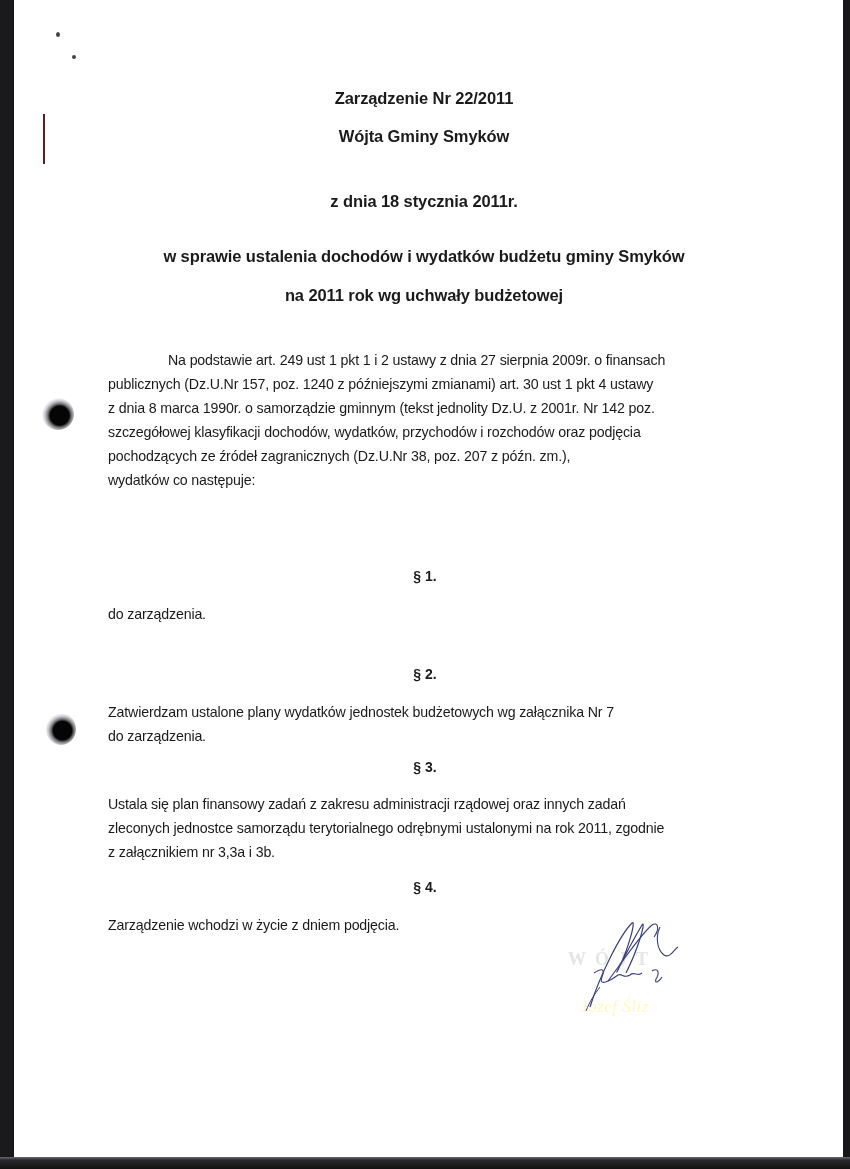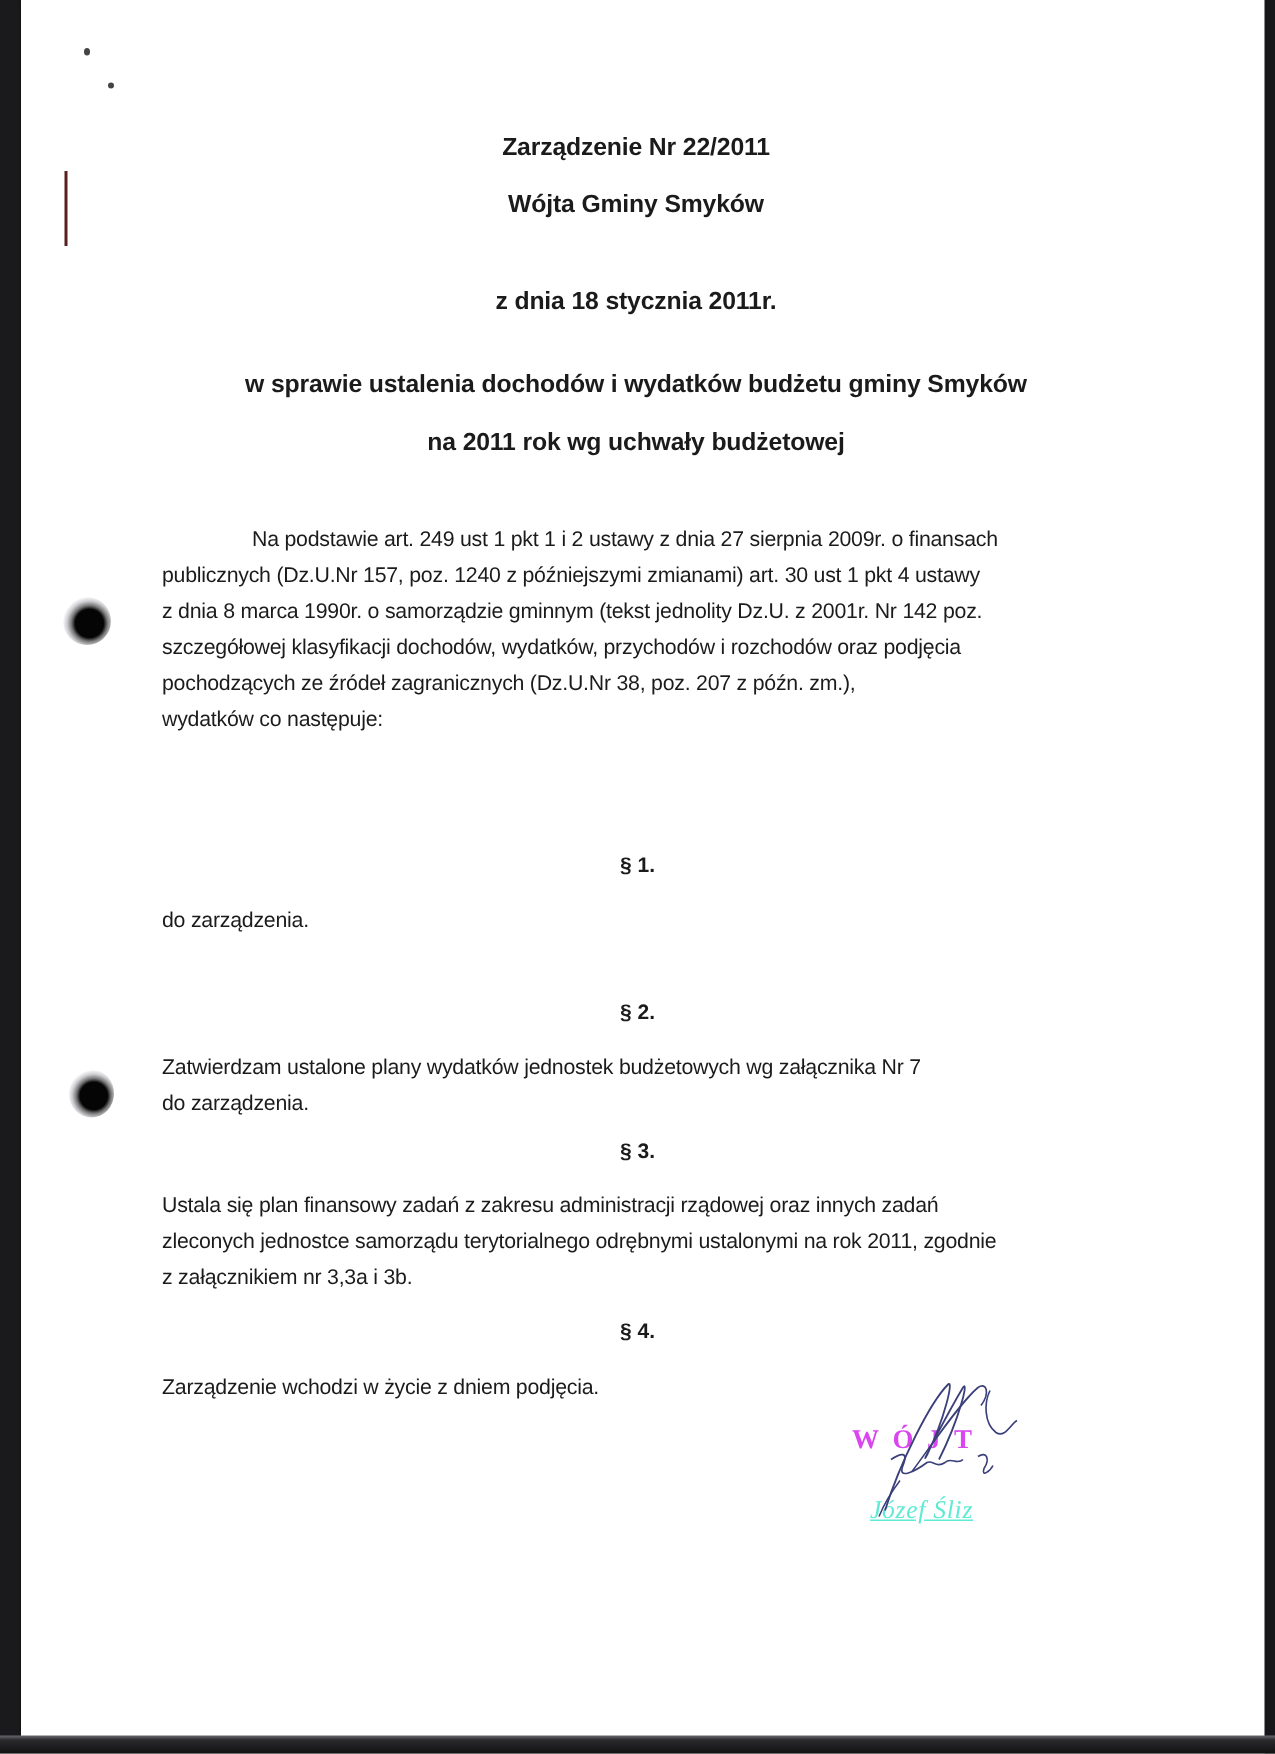--- a/index.html
+++ b/index.html
@@ -93,33 +93,32 @@
       height: 110px;
     }
     .stamp-title {
       position: absolute;
       left: 8px;
       top: 34px;
       font-family: "Liberation Serif", "DejaVu Serif", serif;
       font-weight: bold;
       font-size: 18px;
       letter-spacing: 9px;
-      color: #d946ef;
+      color: #e5e5e5;
       text-align: center;
     }
     .stamp-name {
       position: absolute;
       left: 20px;
       top: 82px;
       font-family: "Liberation Serif", "DejaVu Serif", serif;
       font-style: italic;
       font-size: 17px;
-      color: #5eead4;
+      color: #fef9c3;
       letter-spacing: 0.5px;
-      text-decoration: underline;
     }
     .signature {
       position: absolute;
       left: 0;
       top: 0;
       width: 150px;
       height: 110px;
     }
   </style>
 </head>

